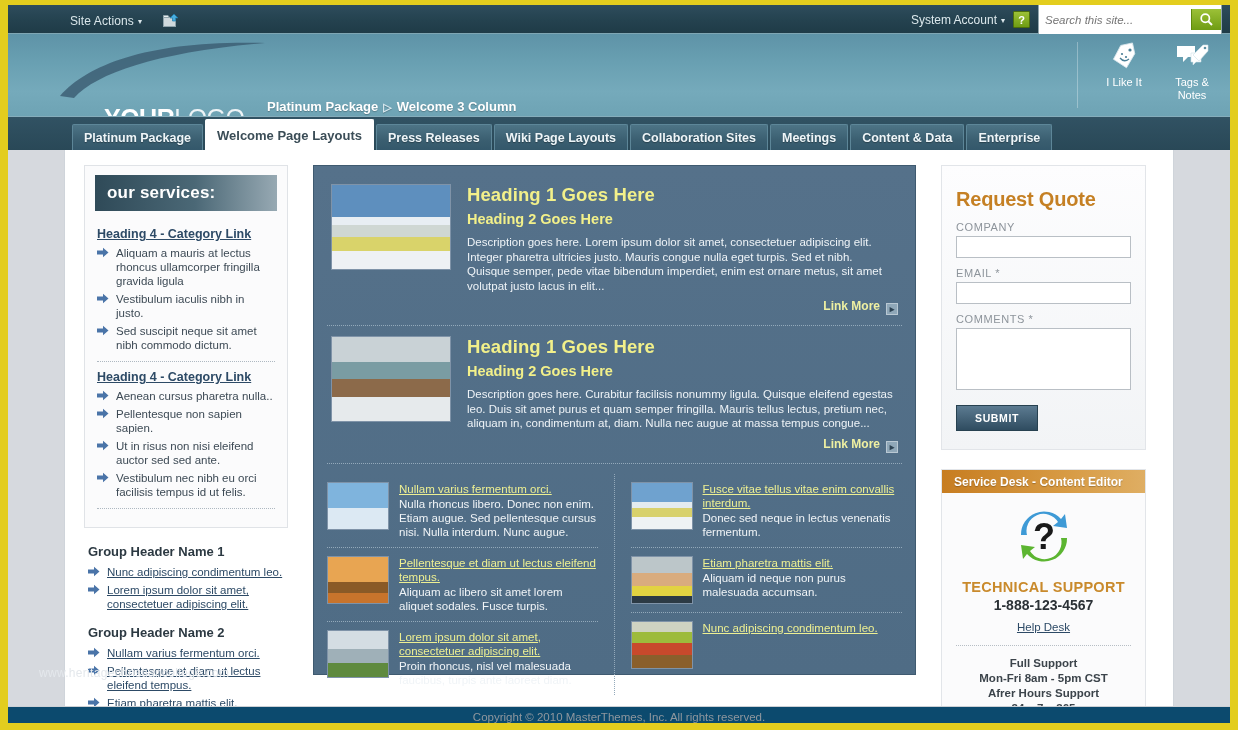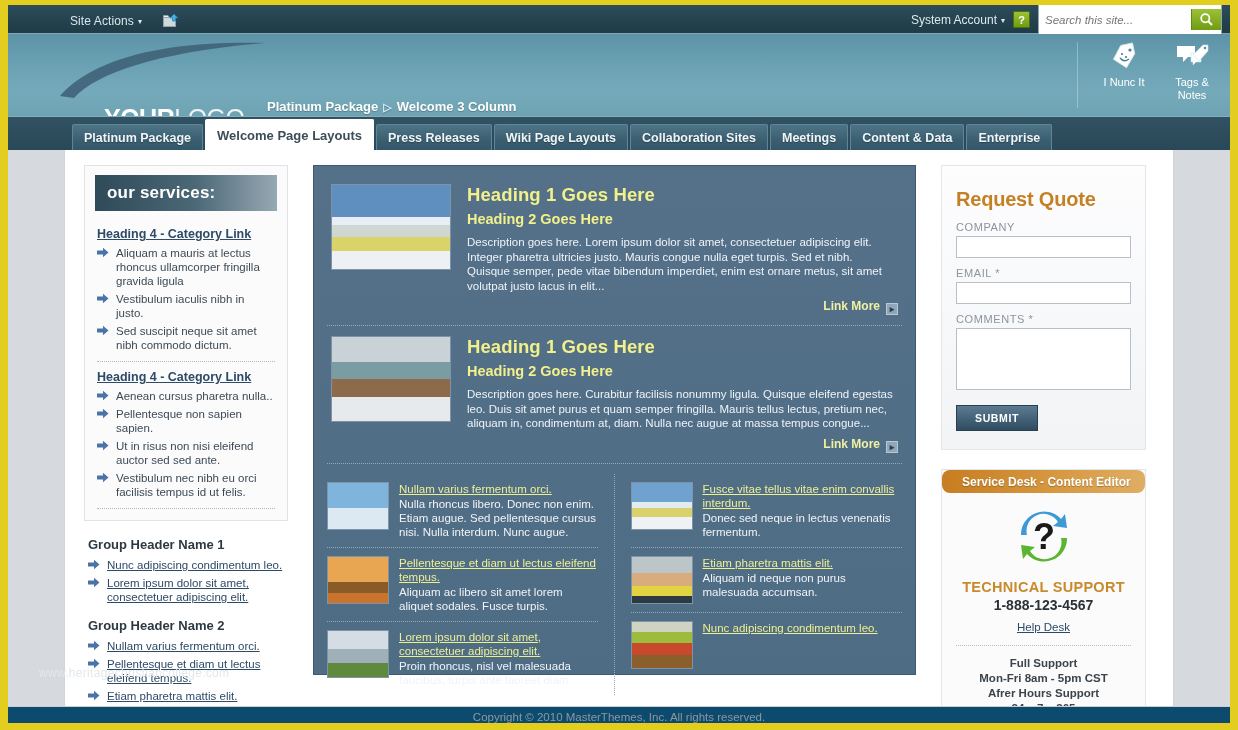--- a/index.html
+++ b/index.html
@@ -108,21 +108,21 @@
     position:absolute; left:64px; top:150px; width:1110px; height:556px;
     background:#ffffff; border-left:1px solid #cfd4da; border-right:1px solid #cfd4da;
   }
   .watermark {
     position:absolute; left:-26px; bottom:26px; font-size:12px; color:#e4e8ec;
     letter-spacing:.3px; white-space:nowrap; z-index:1;
   }
 
   
   #leftcol { position:absolute; left:19px; top:15px; width:204px; }
-  .svc-panel { border:1px solid #e0e3e7; background:#fbfbfc; padding:0 0 8px; }
+  .svc-panel { border:1px solid #e0e3e7; background:#fbfbfc; padding:0 0 15px; }
   .svc-head {
     height:36px; margin:9px 10px 0;
     background:linear-gradient(90deg,#2f4a58 0%, #4b6876 55%, #97a9b3 100%);
     color:#fff; font-size:17px; font-weight:bold; display:flex; align-items:center;
     padding-left:12px; letter-spacing:.2px;
   }
   .svc-body { padding:8px 12px 0; }
   .cat-link {
     display:block; font-size:12.5px; font-weight:bold; color:#2d4a66;
     text-decoration:underline; margin:8px 0 5px; cursor:pointer;
@@ -202,21 +202,21 @@
     margin-top:11px; height:26px; width:82px;
     background:linear-gradient(#5c7b91,#2f4c60);
     border:1px solid #274150; color:#fff; font-size:10.5px; font-weight:bold;
     letter-spacing:.6px; cursor:pointer; font-family:"Liberation Sans",sans-serif;
   }
 
   .sd-panel { margin-top:19px; border:1px solid #e2e5e9; background:#fbfbfc; }
   .sd-head {
     height:23px; background:linear-gradient(90deg,#c77d21,#d79a43 60%,#dfae63);
     color:#fff; font-size:12px; font-weight:bold; display:flex; align-items:center;
-    padding-left:20px; text-shadow:0 1px 1px rgba(0,0,0,.25);border-radius:8px;
+    padding-left:12px; text-shadow:0 1px 1px rgba(0,0,0,.25);
   }
   .sd-body { padding:12px 12px 16px; text-align:center; }
   .sd-title { font-size:14.5px; font-weight:bold; color:#c98a2c; margin:8px 0 2px; letter-spacing:.3px; }
   .sd-phone { font-size:14px; font-weight:bold; color:#2b3136; margin:0 0 4px; }
   .sd-helpdesk { font-size:11.5px; color:#2d4a66; text-decoration:underline; cursor:pointer; }
   .sd-rule { border-top:1px dotted #b7bec5; margin:10px 2px; }
   .sd-hours { font-size:11.5px; line-height:15px; color:#3c444b; font-weight:bold; }
 
   
   #footer {
@@ -279,21 +279,21 @@
       <div class="item">
         <span class="glyph">
           <svg width="28" height="28" viewBox="0 0 28 28">
             <path d="M3 15 L13 3 L25 3 L25 14 L14 26 Z" fill="#ffffff" stroke="#dbe8ee" stroke-width="0.8" transform="rotate(-12 14 14)"></path>
             <circle cx="20" cy="8" r="1.6" fill="#4a7f96"></circle>
             <circle cx="12" cy="12" r="1.1" fill="#4a7f96"></circle>
             <circle cx="16" cy="15" r="1.1" fill="#4a7f96"></circle>
             <path d="M10 16 Q14 21 19 17" fill="none" stroke="#4a7f96" stroke-width="1.3"></path>
           </svg>
         </span>
-        <span>I Nunc It</span>
+        <span>I Like It</span>
       </div>
       <div class="item">
         <span class="glyph">
           <svg width="34" height="28" viewBox="0 0 34 28">
             <path d="M2 4 H20 L20 15 L13 15 L8 20 L8 15 L2 15 Z" fill="#ffffff"></path>
             <path d="M16 11 L26 11 L26 20 L21 20 L18 23 L18 20 L16 20 Z" fill="#ffffff" stroke="#cfe0e7" stroke-width="0.6"></path>
             <path d="M18 13 L28 3 L33 3 L33 9 L24 19 Z" fill="#ffffff" stroke="#cfe0e7" stroke-width="0.6"></path>
             <circle cx="30" cy="6" r="1.3" fill="#5b8ea1"></circle>
           </svg>
         </span>

